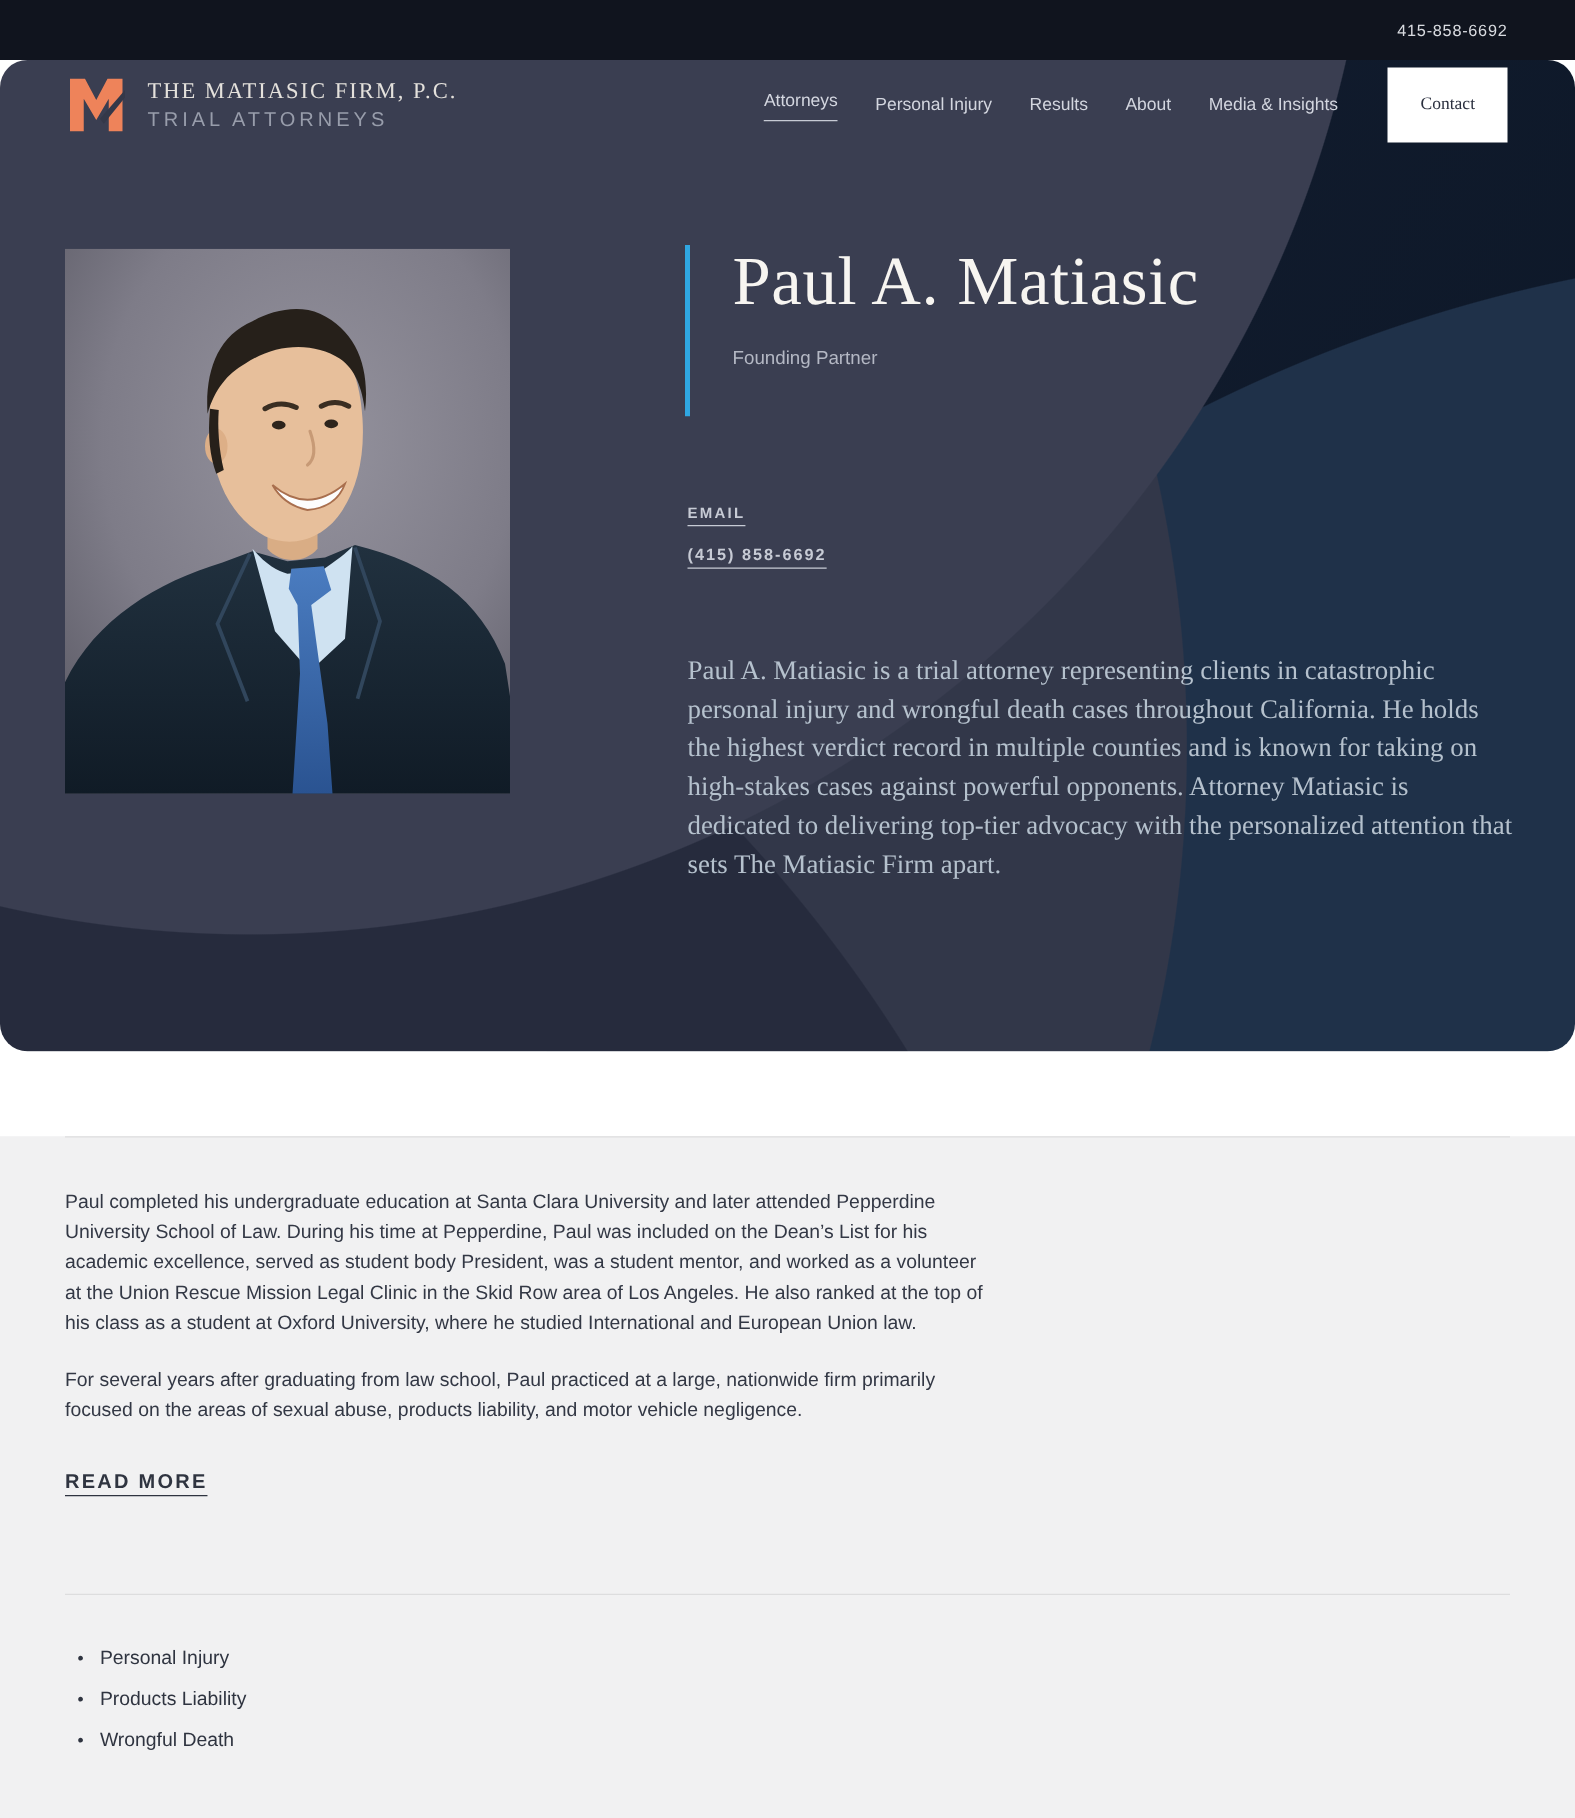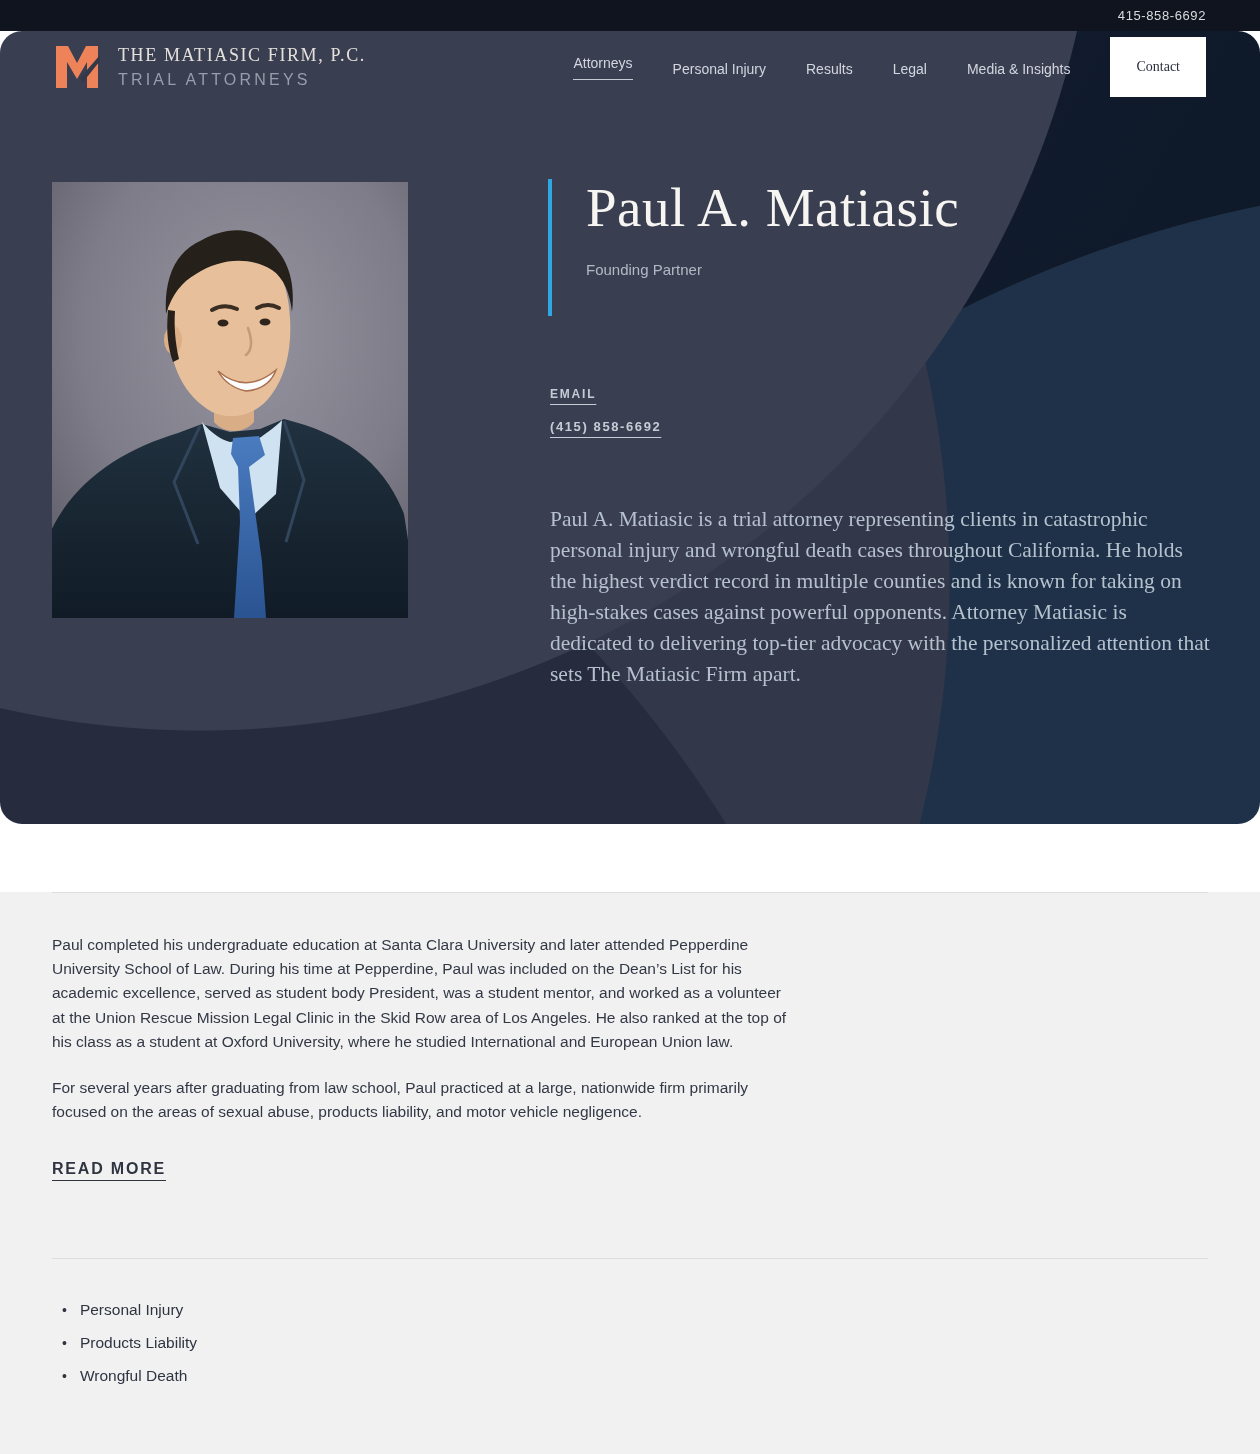--- a/index.html
+++ b/index.html
@@ -9,21 +9,21 @@
     --light-bg:#F1F1F2;
     --text-dark:#333845;
     --hero-text:#B5C1CD;
   }
   *{box-sizing:border-box;margin:0;padding:0}
   body{width:1260px;height:1454px;overflow:hidden;background:#fff;
        font-family:"Liberation Sans",sans-serif;}
   .page{width:1260px;height:1454px;position:relative}
 
   
-  .topbar{height:31px;background:var(--topbar-bg);display:flex;align-items:center;
+  .topbar{height:48px;background:var(--topbar-bg);display:flex;align-items:center;
           justify-content:flex-end;padding:0 54px}
   .topbar a{color:#D9DBE0;font-size:13px;letter-spacing:.6px;text-decoration:none}
 
   
   .dark-wrap{position:relative;height:793px;overflow:hidden;
     background-color:#0C1727;
     background-image:
       radial-gradient(circle 900px  at 200px -200px, #3A3E51 0 899px, rgba(58,62,81,0) 900px),
       radial-gradient(circle 1150px at -250px 1400px, #262B3D 0 1149px, rgba(38,43,61,0) 1150px),
       radial-gradient(circle 1000px at -50px 550px,  #323749 0 999px,  rgba(50,55,73,0) 1000px),
@@ -35,21 +35,21 @@
 
   
   .site-header{height:72px;display:flex;align-items:center;justify-content:space-between;
                padding:0 54px;position:relative;z-index:5}
   .brand{display:flex;align-items:center;gap:18px;cursor:pointer}
   .brand-mark{width:46px;height:46px;flex-shrink:0}
   .brand-name{font-family:"Liberation Serif",serif;font-size:18px;letter-spacing:1.6px;
               color:#E4E1DC;white-space:nowrap}
   .brand-tagline{font-size:16px;letter-spacing:3.2px;color:#989DAB;margin-top:5px}
   .header-right{display:flex;align-items:center;gap:40px}
-  .nav{display:flex;list-style:none;gap:40px;align-items:flex-end}
+  .nav{display:flex;list-style:none;gap:30px;align-items:center}
   .nav-item{color:#D3D6DF;font-size:14px;cursor:pointer;padding-bottom:3px;white-space:nowrap}
   .nav-item.active{border-bottom:1px solid #C6CAD4;padding-bottom:8px}
   .contact-btn{background:#FFFFFF;color:#2A2F3E;font-size:14px;border:none;cursor:pointer;
                padding:22px 26px;font-family:Liberation Serif, serif}
 
   
   .hero{position:relative;height:721px}
   .portrait{position:absolute;left:52px;top:79px;width:356px;height:436px;display:block}
   .hero-right{position:absolute;left:548px;top:76px;width:662px;height:645px}
   .title-block{border-left:4px solid var(--accent-cyan);padding-left:34px;min-height:137px}
@@ -108,21 +108,21 @@
       </div>
       <div class="header-right">
         <ul class="nav">
 
             <li class="nav-item active">Attorneys</li>
 
             <li class="nav-item">Personal Injury</li>
 
             <li class="nav-item">Results</li>
 
-            <li class="nav-item">Legal</li>
+            <li class="nav-item">About</li>
 
             <li class="nav-item">Media &amp; Insights</li>
           </ul>
         <button class="contact-btn">Contact</button>
       </div>
     </header>
 
     <section class="hero">
 
       <svg class="portrait" viewBox="0 0 356 436" aria-hidden="true">

